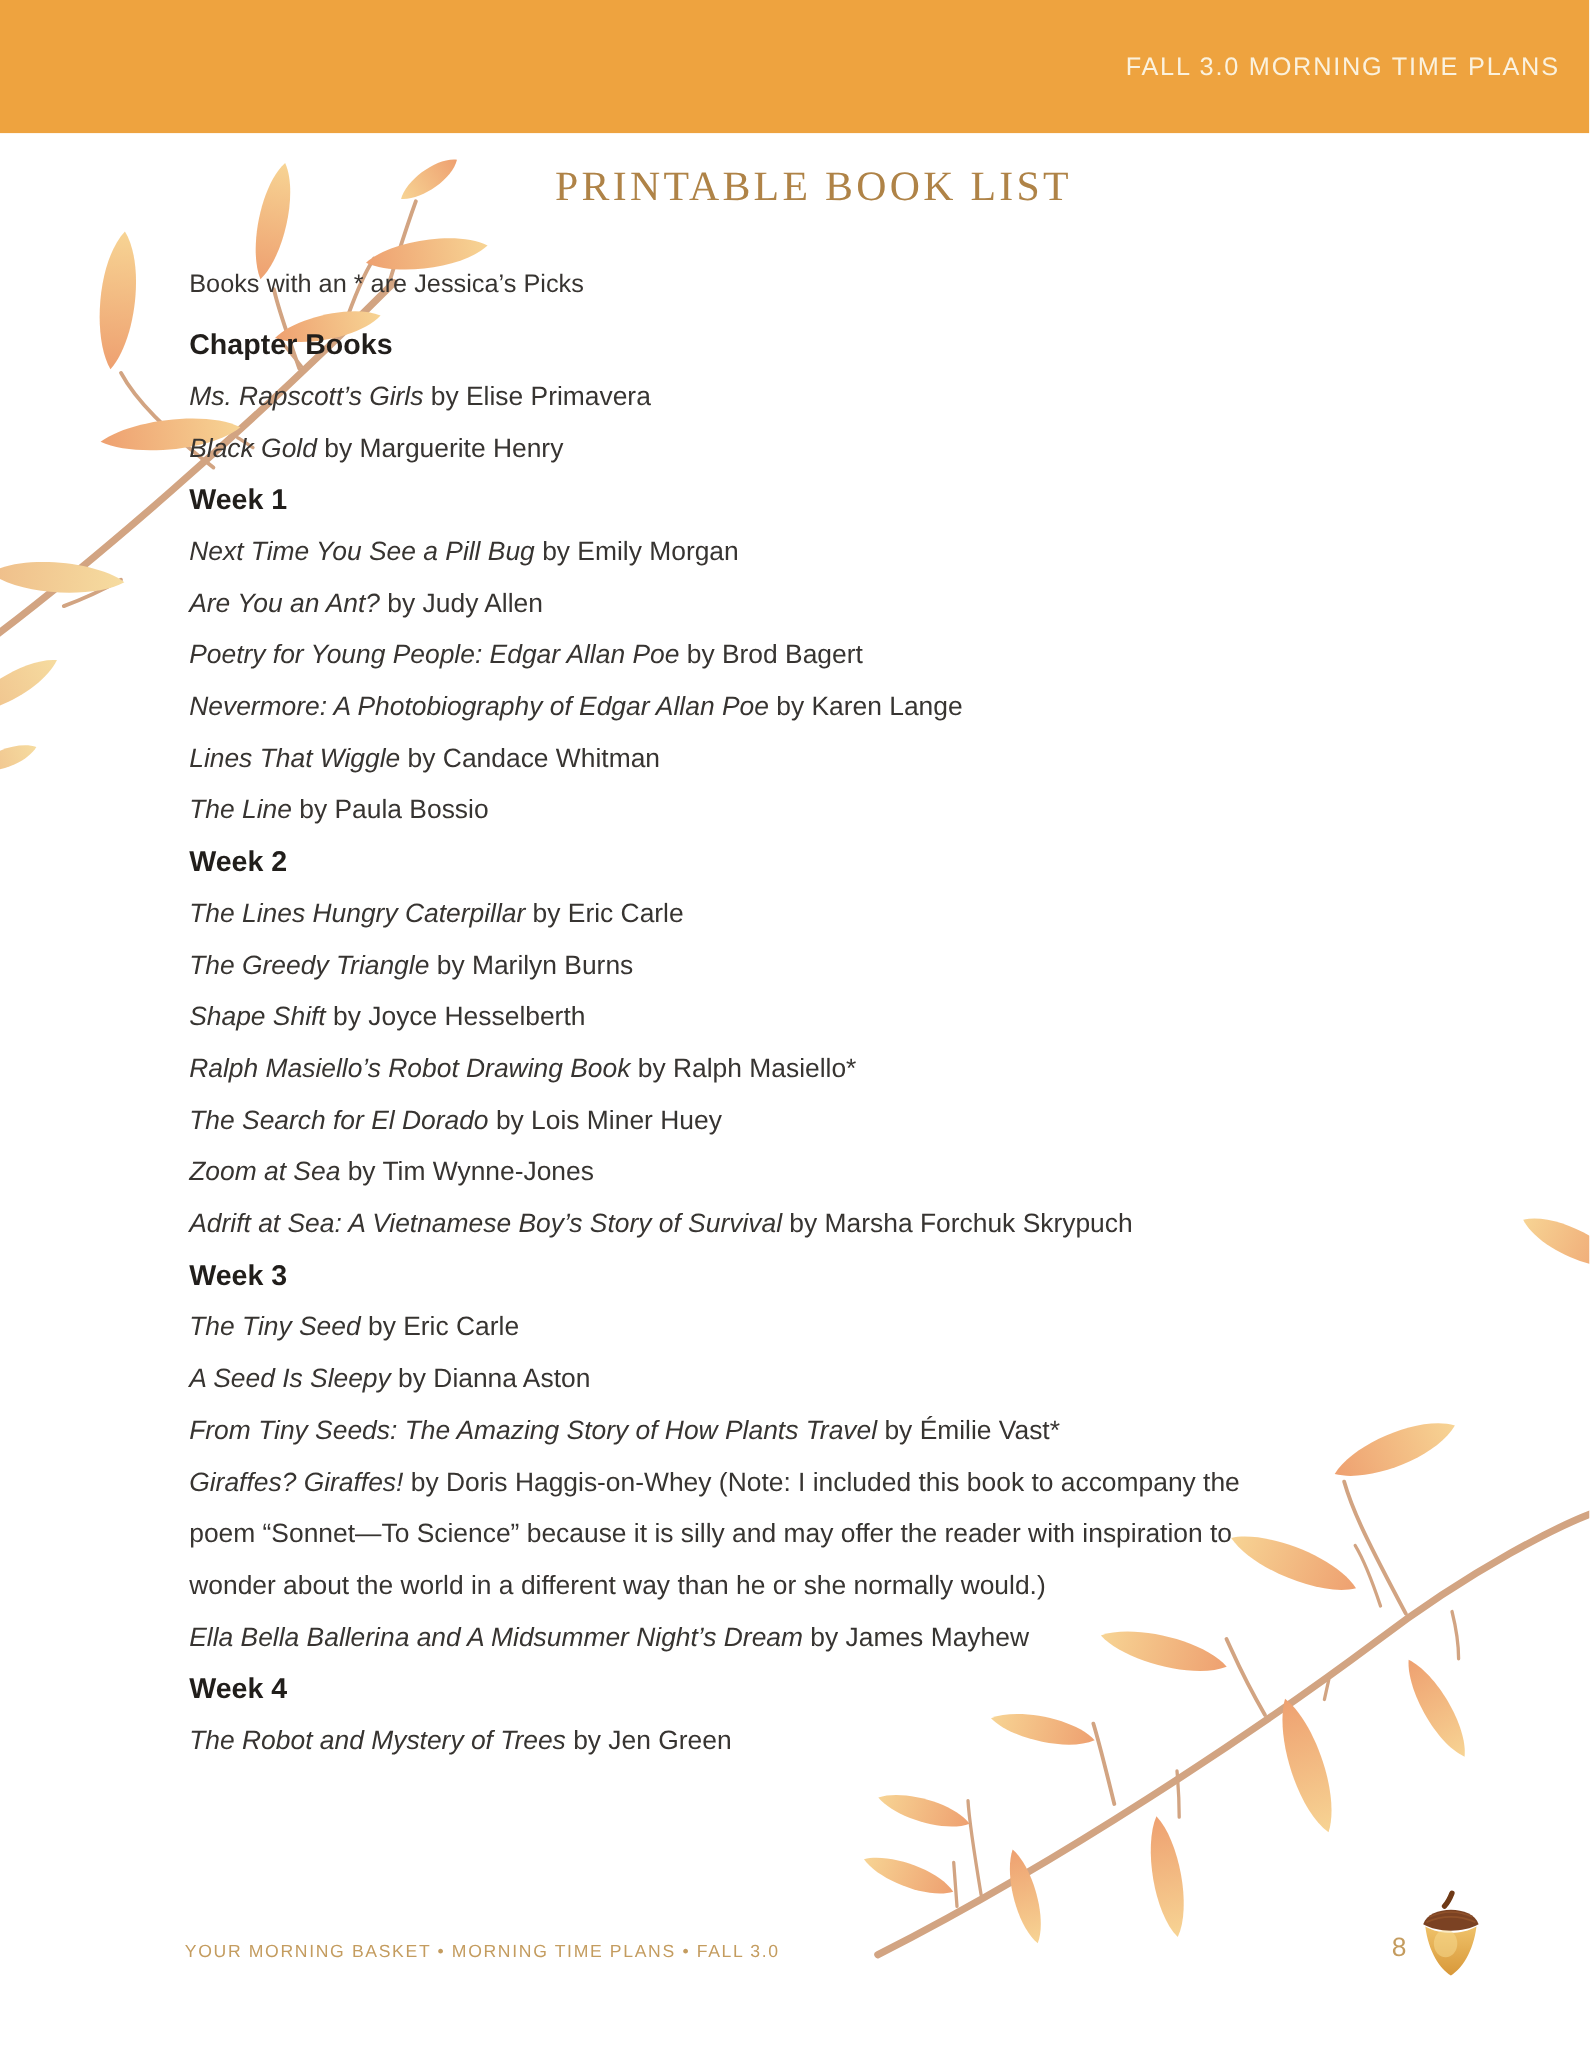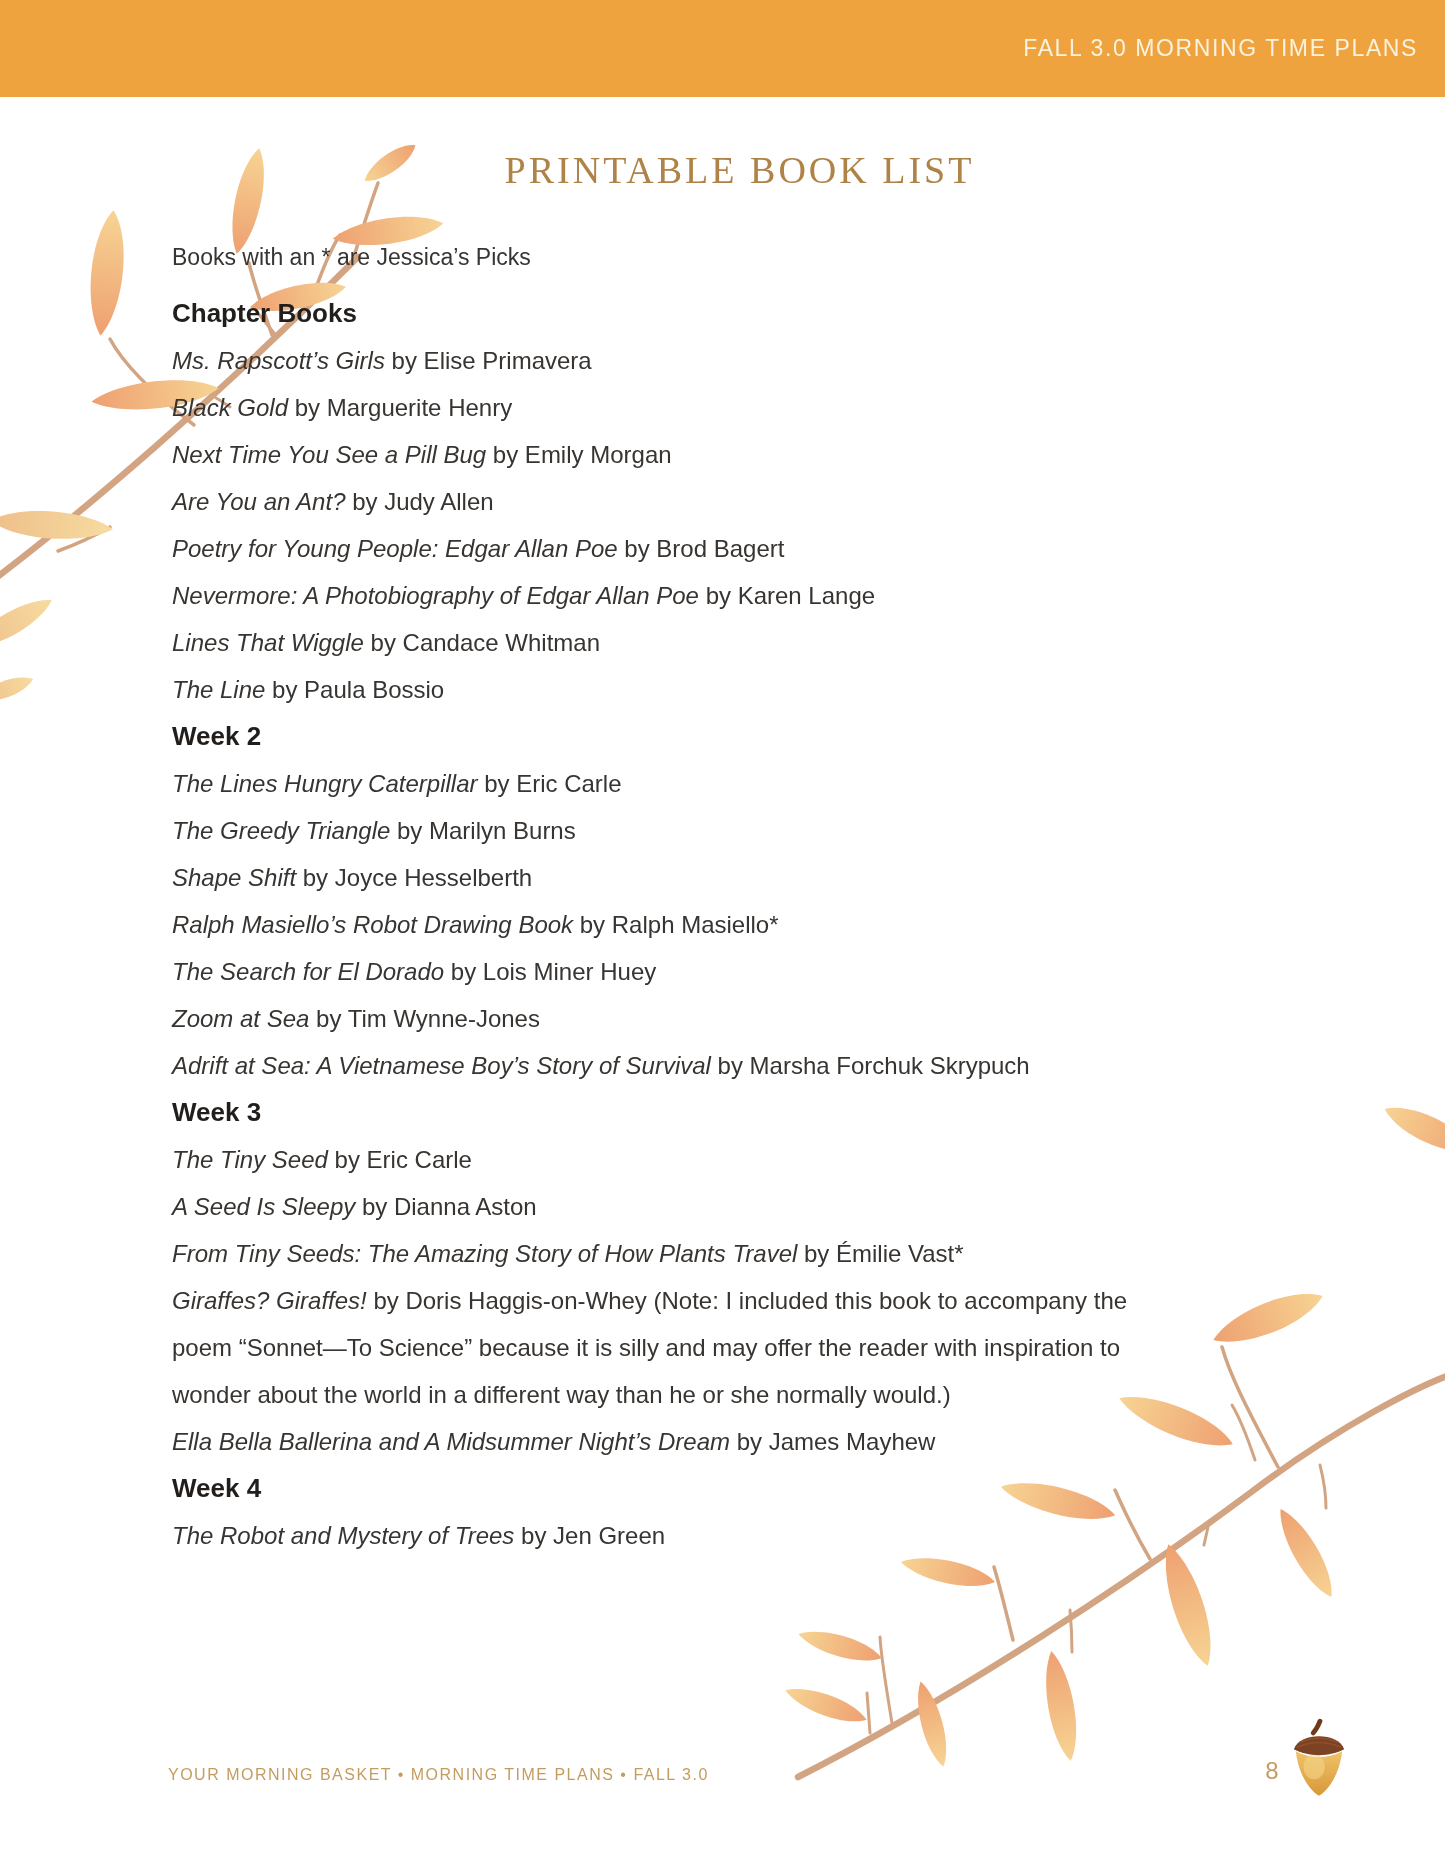--- a/index.html
+++ b/index.html
@@ -1,21 +1,21 @@
 <!DOCTYPE html>
 <html><head>
 <meta charset="utf-8">
 <style>
   html,body{margin:0;padding:0;background:#ffffff;}
   .page{
     position:relative;width:1445px;height:1869px;background:#ffffff;
     overflow:hidden;font-family:"Liberation Sans","DejaVu Sans",sans-serif;
   }
   .topbar{
-    position:absolute;left:0;top:0;width:1445px;height:97px;background:#EEA33F;
+    position:absolute;left:0;top:0;width:1445px;height:121px;background:#EEA33F;
     display:flex;align-items:center;justify-content:flex-end;padding-right:27px;box-sizing:border-box;
   }
   .topbar-text{
     color:#FBF2DE;font-size:23px;letter-spacing:1.6px;font-weight:400;
   }
   .page-title{
     position:absolute;left:0;top:130px;width:1445px;text-align:center;margin:17px;
     font-family:"Liberation Serif","DejaVu Serif",serif;font-weight:400;
     font-size:38px;letter-spacing:3px;color:#AF8347;line-height:46px;
   }
@@ -135,20 +135,21 @@
 
   <main class="content">
     <p class="intro">Books with an * are Jessica’s Picks</p>
     <div id="sections">
         <section>
           <h2 class="section-heading">Chapter Books</h2>
           <p class="book-line"><em>Ms. Rapscott’s Girls</em><span> by Elise Primavera</span></p>
           <p class="book-line"><em>Black Gold</em><span> by Marguerite Henry</span></p>
         </section>
         <section>
+          <h2 class="section-heading">Week 1</h2>
           <p class="book-line"><em>Next Time You See a Pill Bug</em><span> by Emily Morgan</span></p>
           <p class="book-line"><em>Are You an Ant?</em><span> by Judy Allen</span></p>
           <p class="book-line"><em>Poetry for Young People: Edgar Allan Poe</em><span> by Brod Bagert</span></p>
           <p class="book-line"><em>Nevermore: A Photobiography of Edgar Allan Poe</em><span> by Karen Lange</span></p>
           <p class="book-line"><em>Lines That Wiggle</em><span> by Candace Whitman</span></p>
           <p class="book-line"><em>The Line</em><span> by Paula Bossio</span></p>
         </section>
         <section>
           <h2 class="section-heading">Week 2</h2>
           <p class="book-line"><em>The Lines Hungry Caterpillar</em><span> by Eric Carle</span></p>

